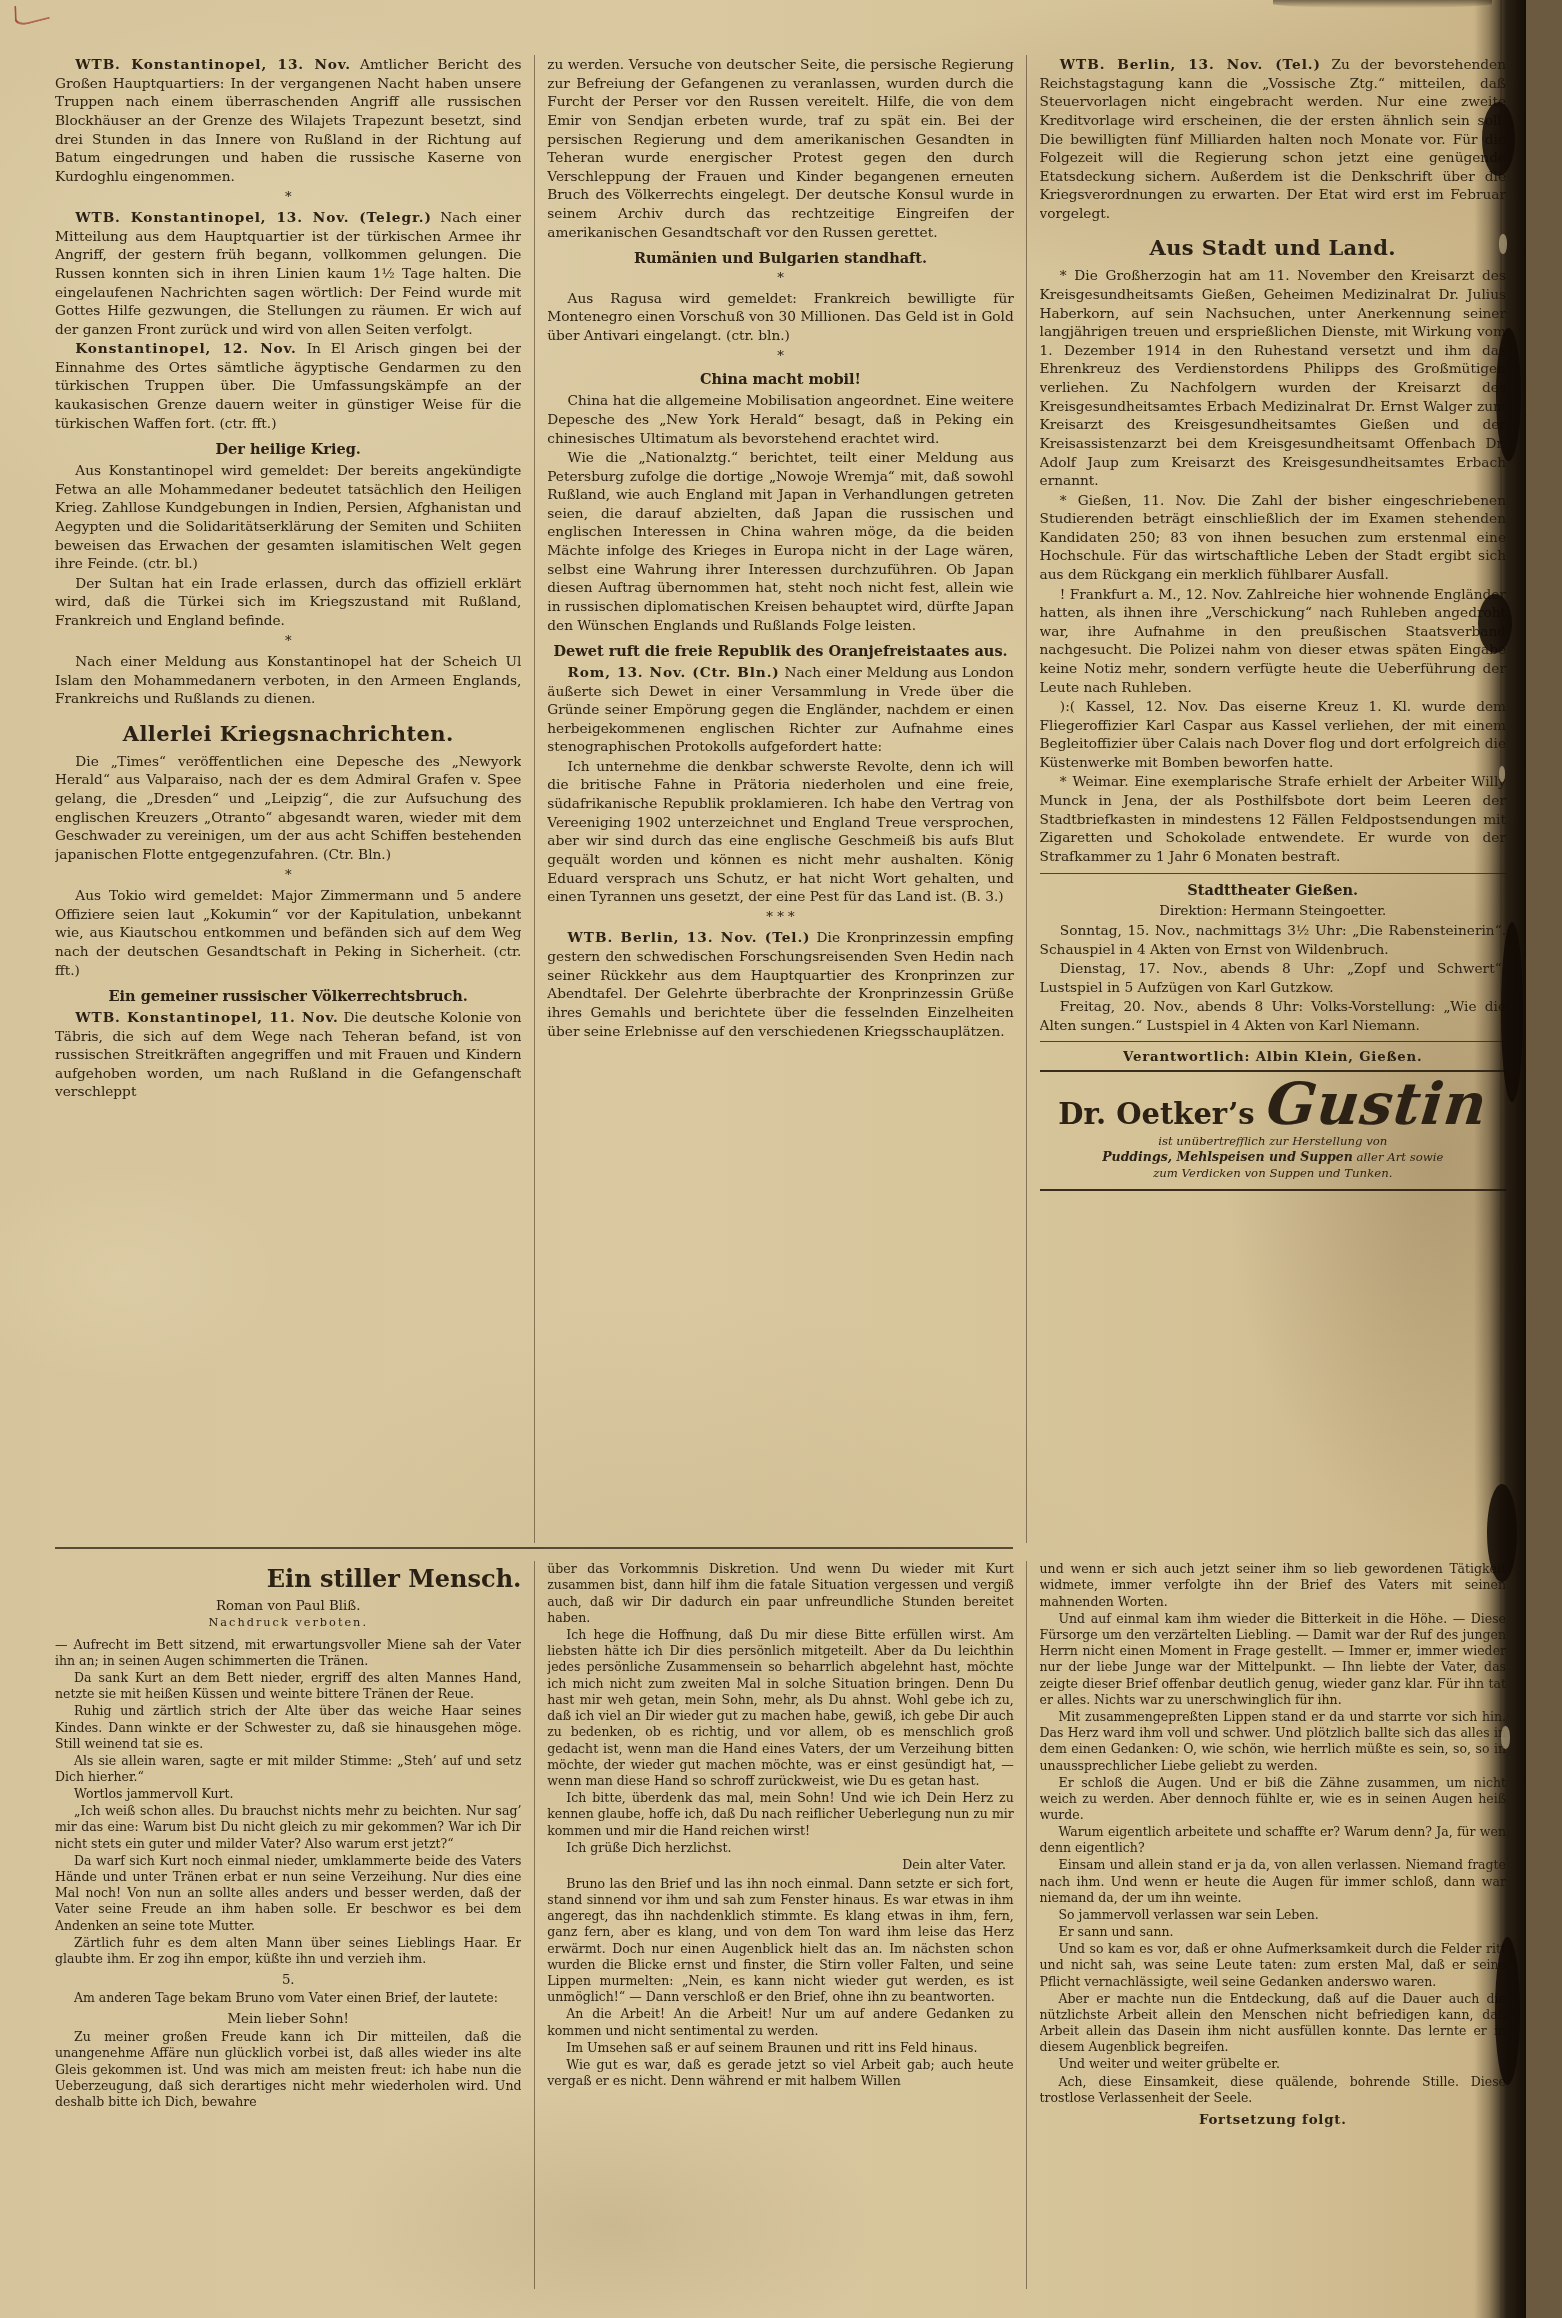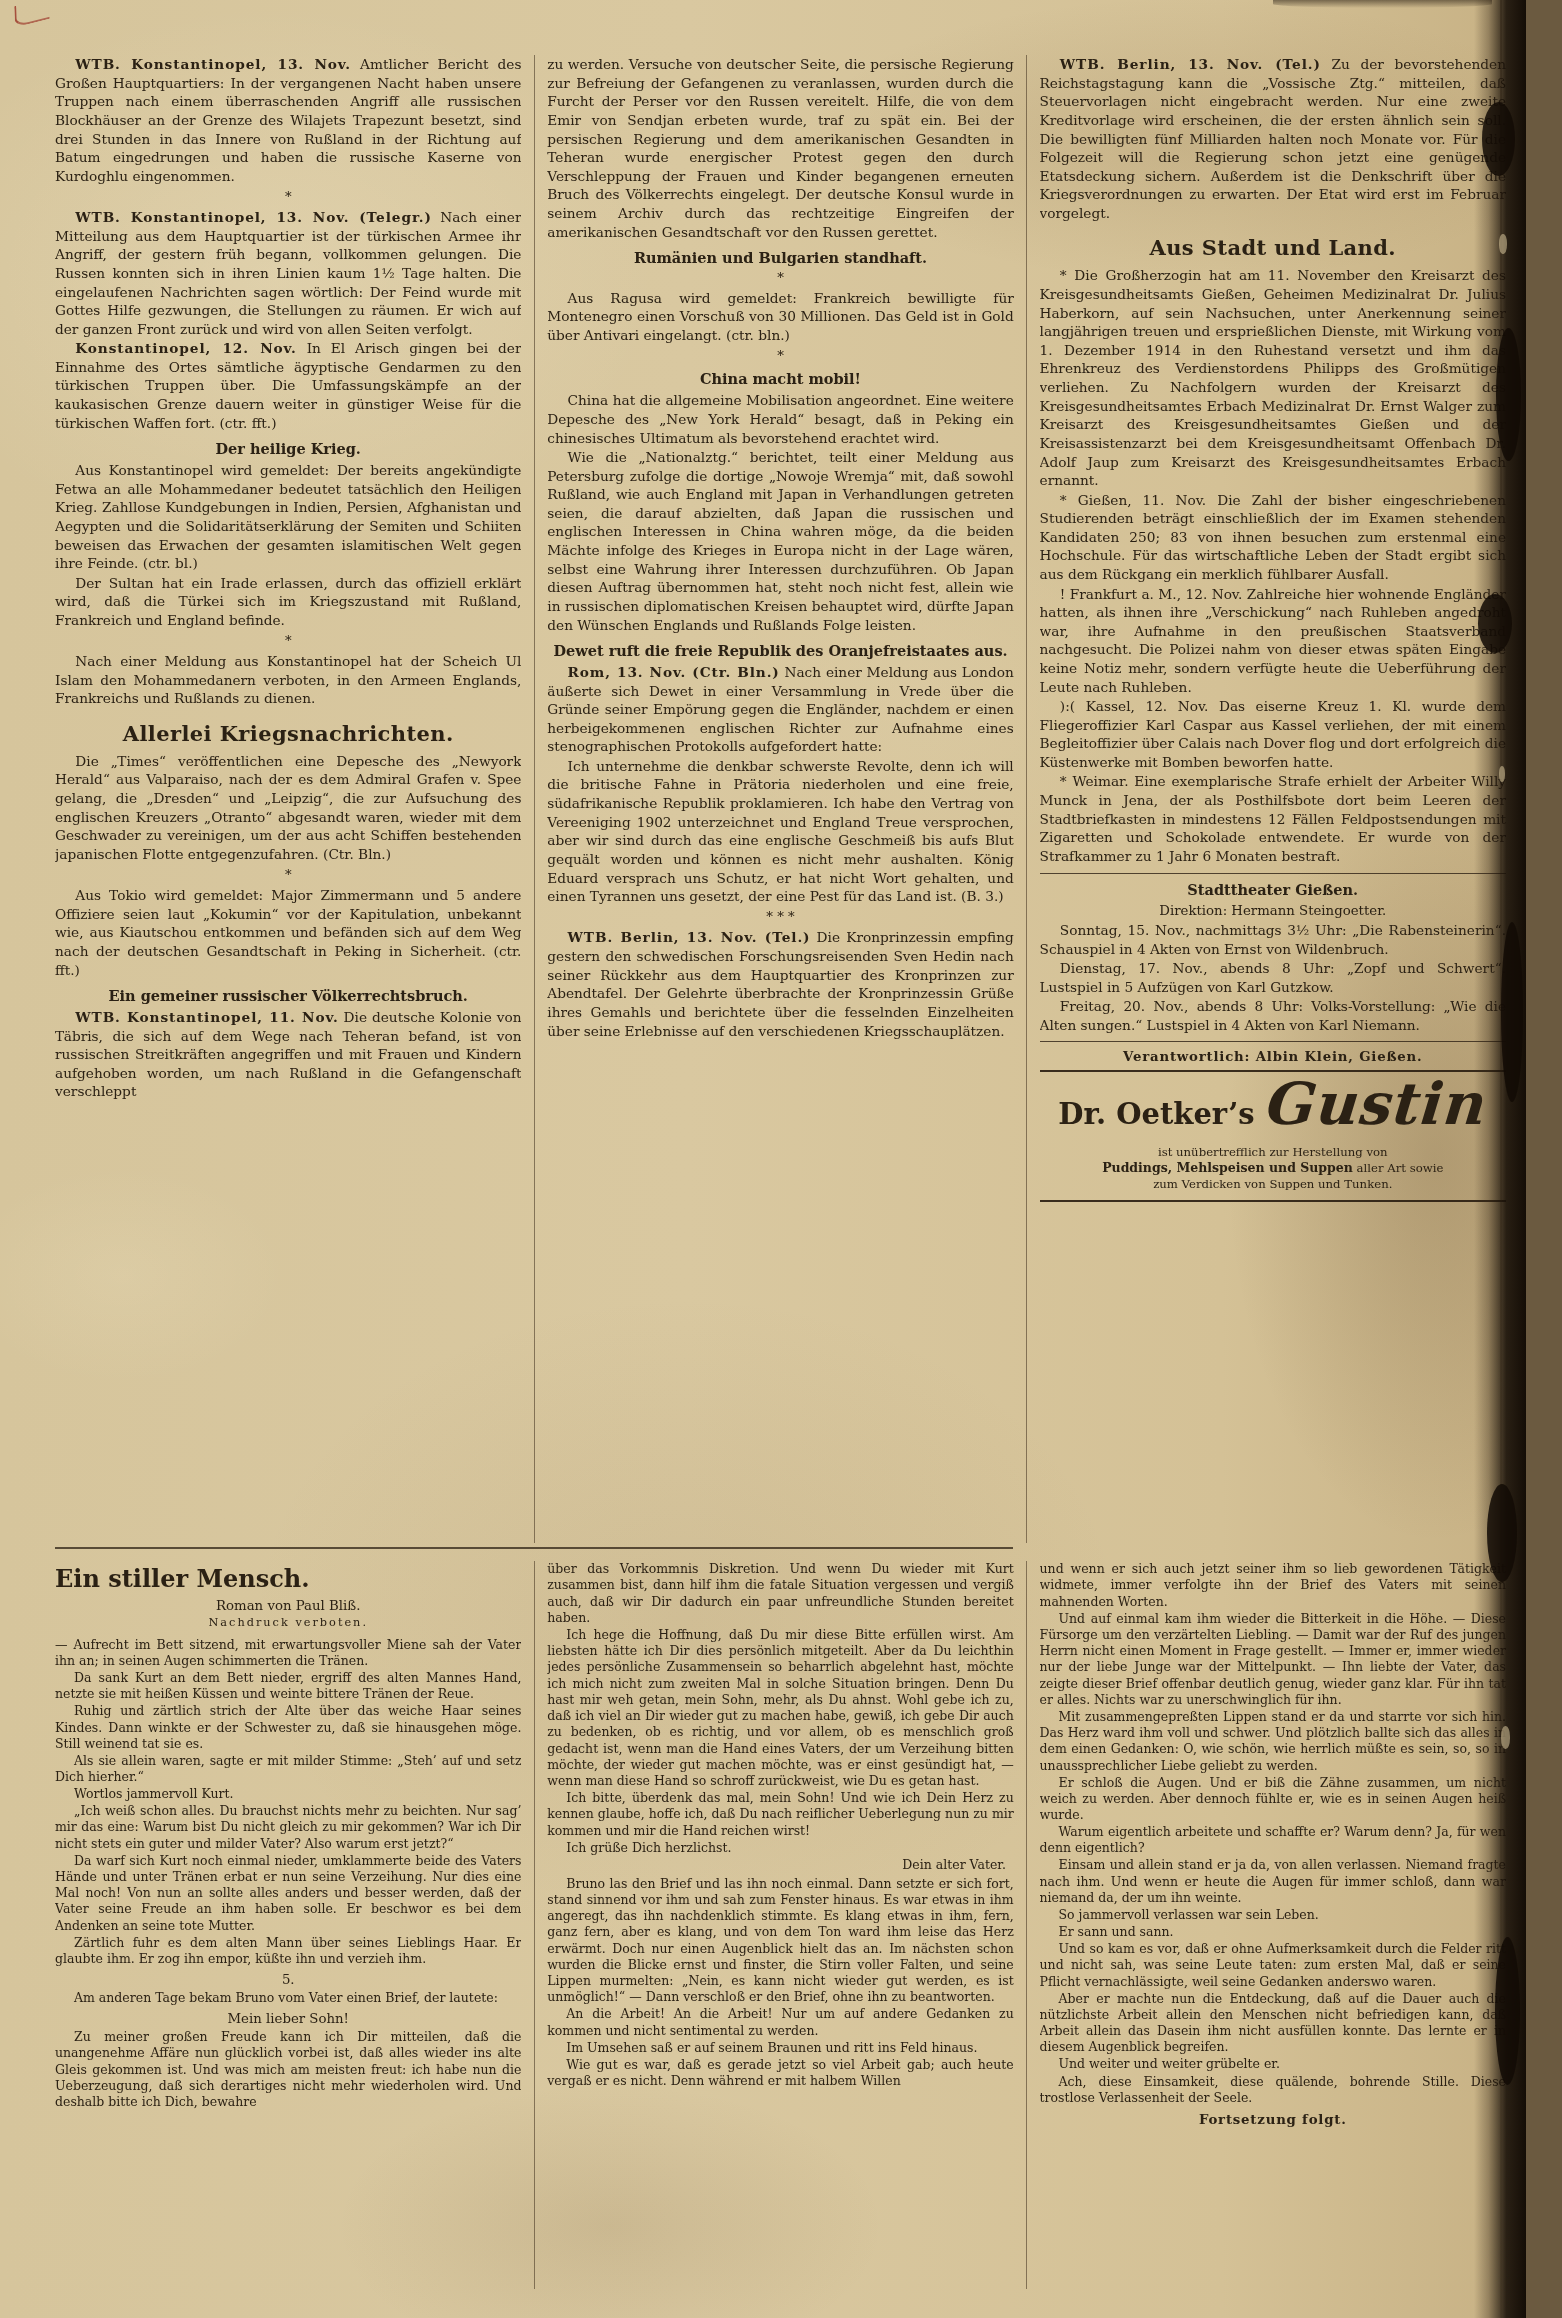--- a/index.html
+++ b/index.html
@@ -50,32 +50,32 @@
   h3.header { text-align:center; font-weight:bold; font-size:14.5px; margin:7.8px 0 3.9px; }
   h2.bigheader { text-align:center; font-weight:bold; font-size:21px; margin:12.5px 0 6.2px; letter-spacing:0.4px; }
   .center { text-align:center; text-indent:0; margin:4.7px 0 3.1px; font-size:13.3px; }
   .centerstrong { text-align:center; text-indent:0; font-weight:bold; letter-spacing:0.8px; margin:5.5px 0; font-size:13.3px; }
   .right { text-align:right; text-indent:0; margin:1.6px 7.8px 3.1px 0; font-size:12.5px; }
   .sep { text-align:center; font-size:13.3px; line-height:1; margin:4.7px 0; }
   hr.rule { border:none; border-top:1.2px solid rgba(45,33,20,0.8); margin:7px 0; }
 
   
   .f-head { margin-bottom:7.8px; }
-  .f-title { text-align:left; font-size:24px; font-weight:bold; margin:3.1px 0 4.7px; }
+  .f-title { text-align:right; font-size:24px; font-weight:bold; margin:3.1px 0 4.7px; }
   .f-byline { text-align:center; font-size:13.3px; margin-bottom:3.1px; }
   .f-note { text-align:center; font-size:11.3px; letter-spacing:2px; margin-bottom:6.2px; }
 
   
   .ad { border-top:2px solid rgba(40,28,16,0.9); border-bottom:2px solid rgba(40,28,16,0.9);
         padding:6.2px 1.6px 7.8px; margin-top:3.1px; }
   .ad-top { display:flex; align-items:baseline; justify-content:center; gap:12.5px; }
   .ad-brand { font-size:29px; font-weight:bold; white-space:nowrap; }
   .ad-product { font-size:58px; font-weight:bold; font-style:italic; line-height:0.9;
                 transform:skewX(-6deg); letter-spacing:0.8px; }
-  .ad-desc { margin-top:14px; text-align:center; font-size:11.7px; line-height:1.3; }
+  .ad-desc { margin-top:3px; text-align:center; font-size:11.7px; line-height:1.3;font-style:italic; }
   .ad-desc-line b { font-size:12.5px; }
 </style>
 </head>
 <body>
 
 <div class="page">
 
   <div class="stains"></div>
   <div class="red-mark"></div>
   <div class="top-right-smudge"></div>

